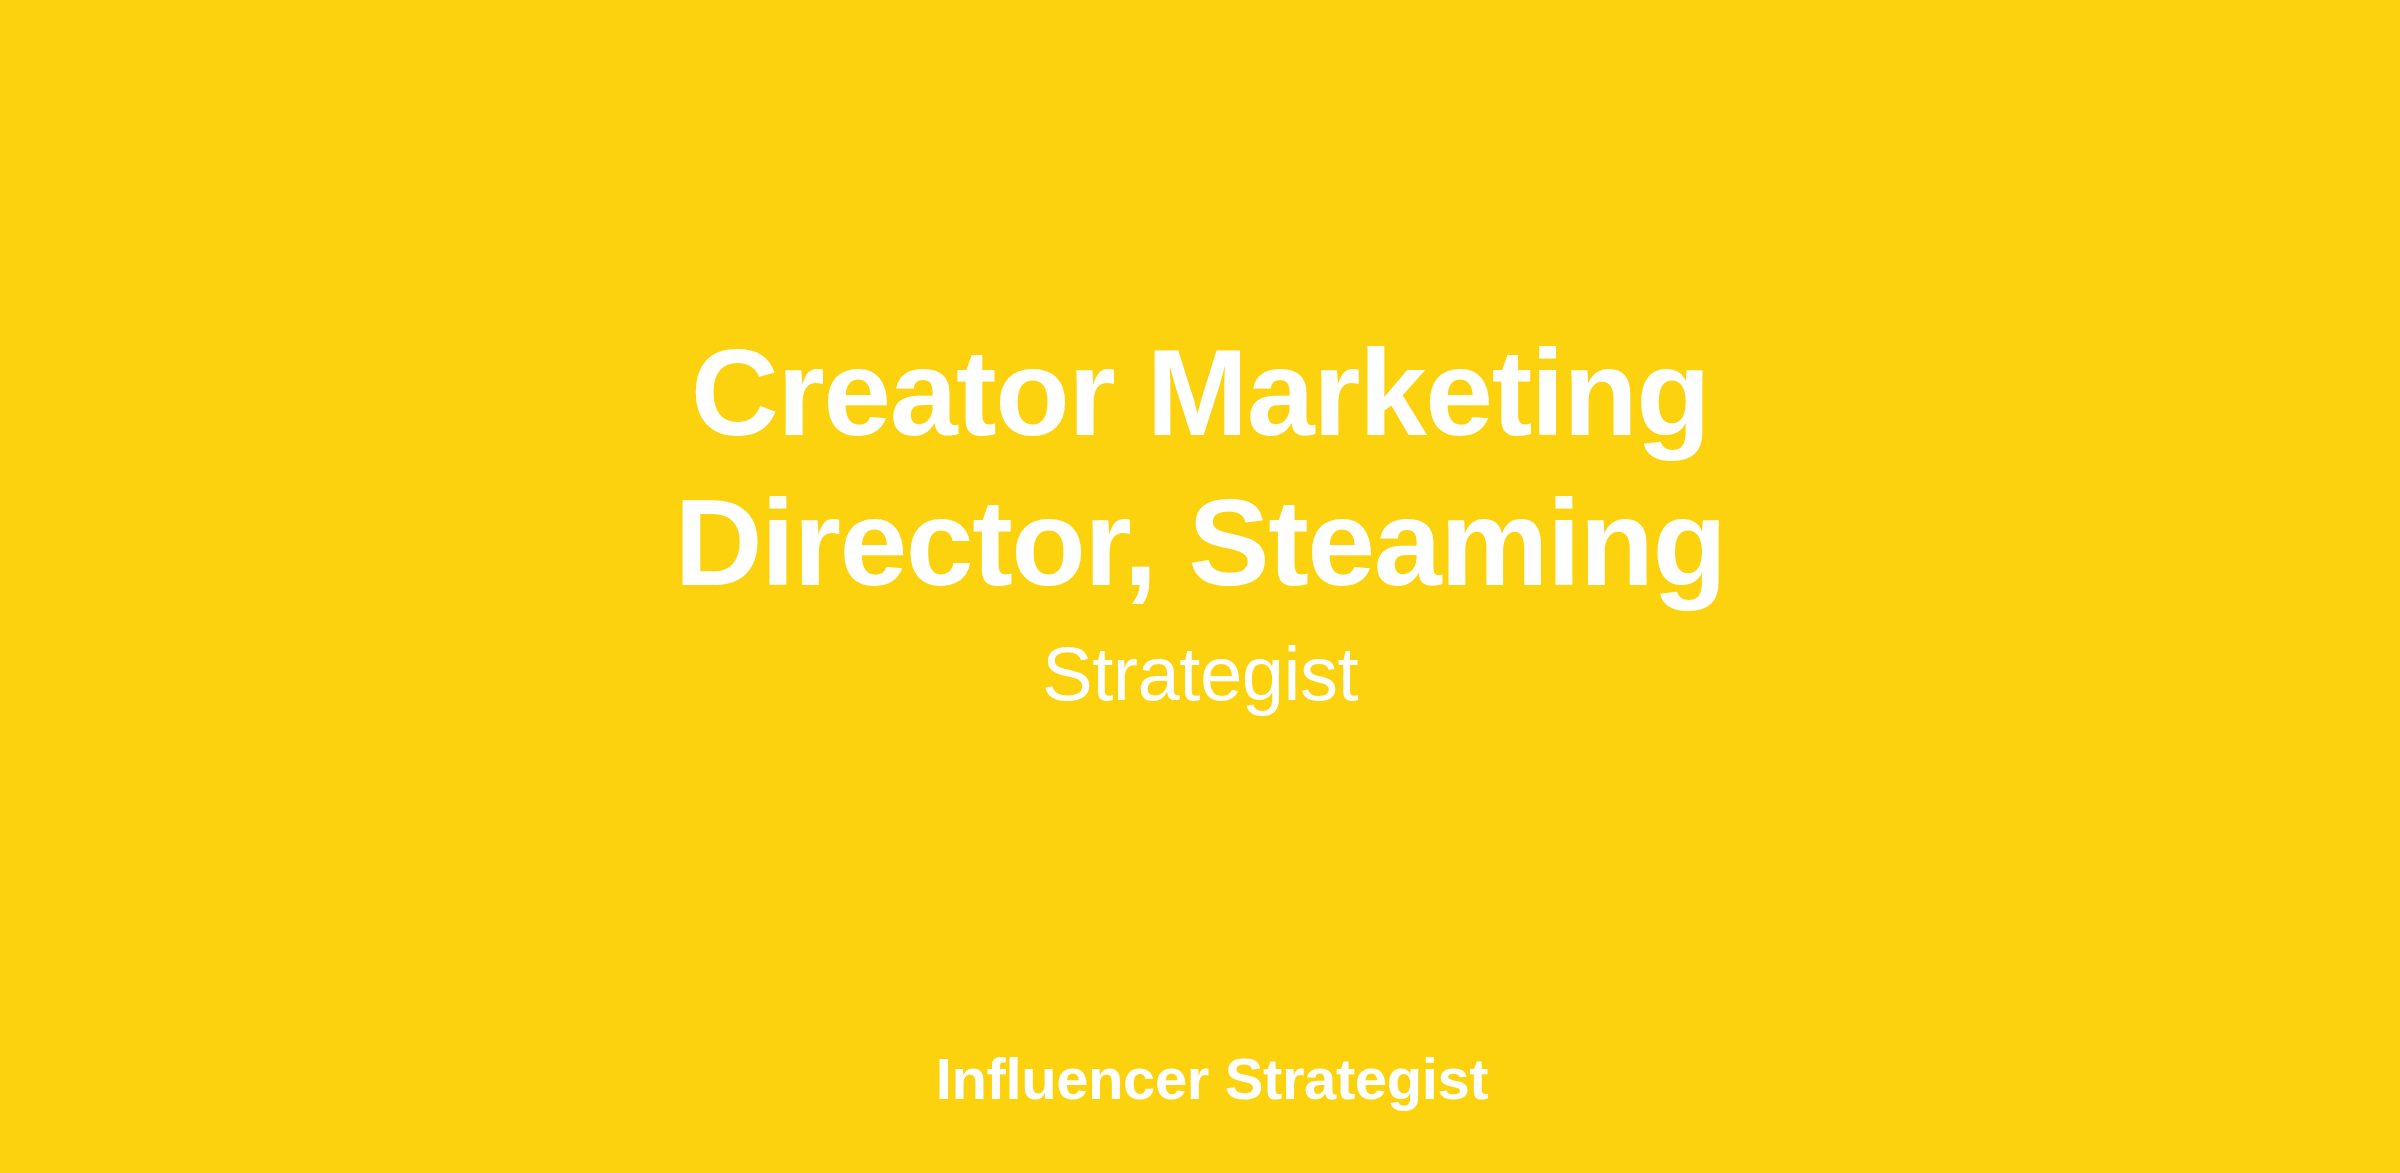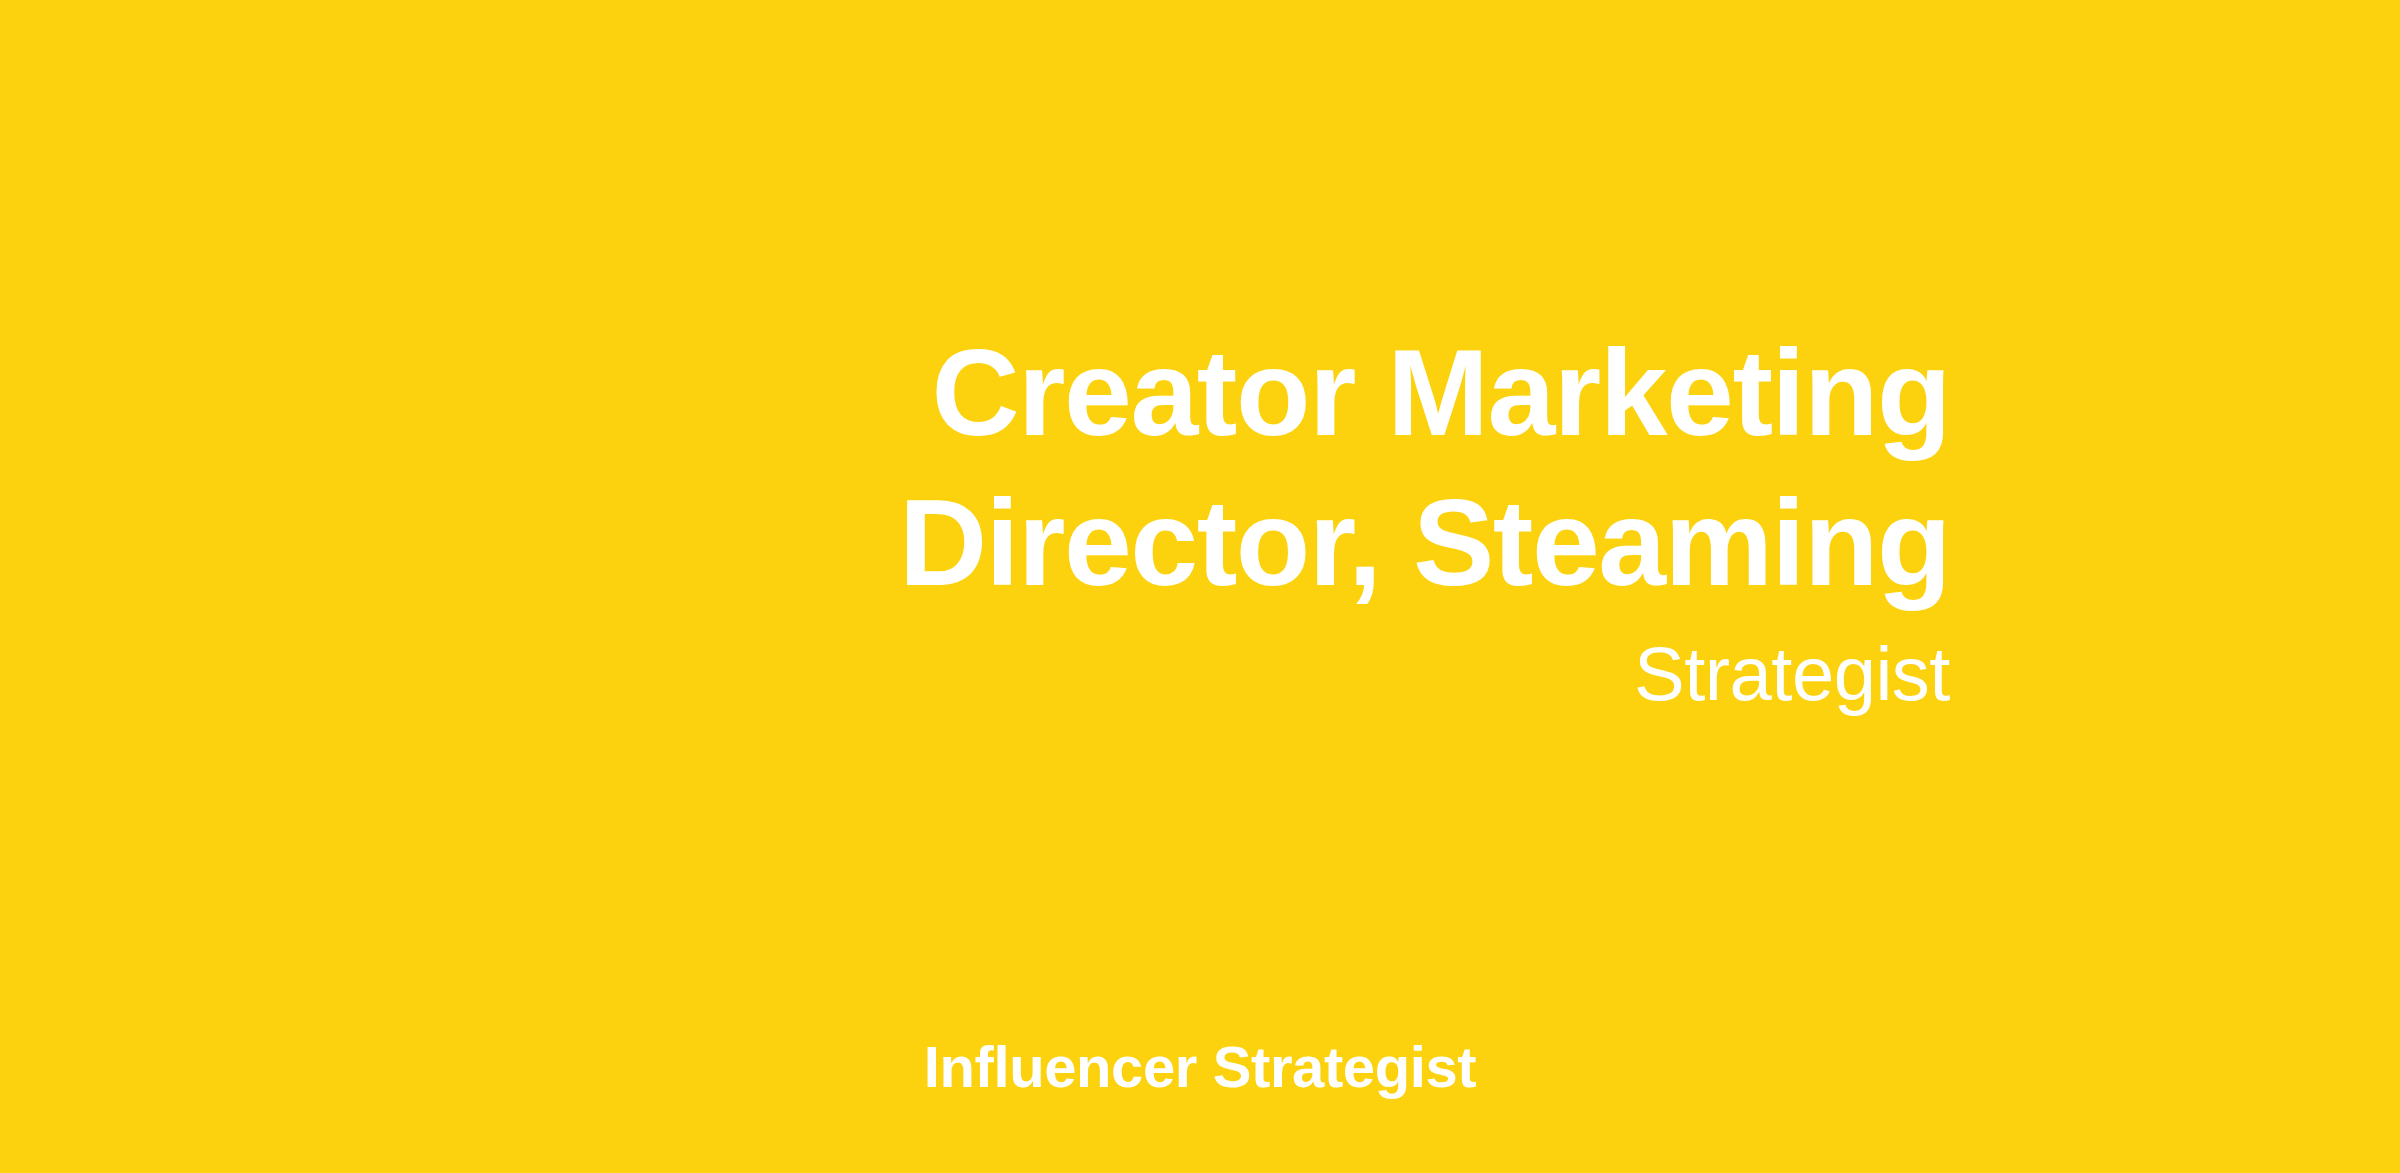--- a/index.html
+++ b/index.html
@@ -26,21 +26,21 @@
     align-items: center;
   }
 
   
   .heading-block {
     position: absolute;
     left: 50%;
     transform: translateX(-50%);
     top: 318px;
     width: 1500px;
-    text-align: right;
+    text-align: center;
   }
 
   .slide-title {
     margin: 0;
     font-size: 122px;
     line-height: 150px;
     font-weight: 700;
     letter-spacing: -1.5px;
     color: #ffffff;
     word-wrap: break-word;
@@ -57,21 +57,21 @@
   }
 
   
   .role-footer {
     position: absolute;
     left: 50%;
     transform: translateX(-50%);
     top: 1033px;
     width: 2000px;
     text-align: center;
-    margin: 0;
+    margin: 12px;
     font-size: 58px;
     line-height: 68px;
     font-weight: 700;
     letter-spacing: -0.4px;
     color: #ffffff;
   }
 </style>
 </head>
 <body>
 

